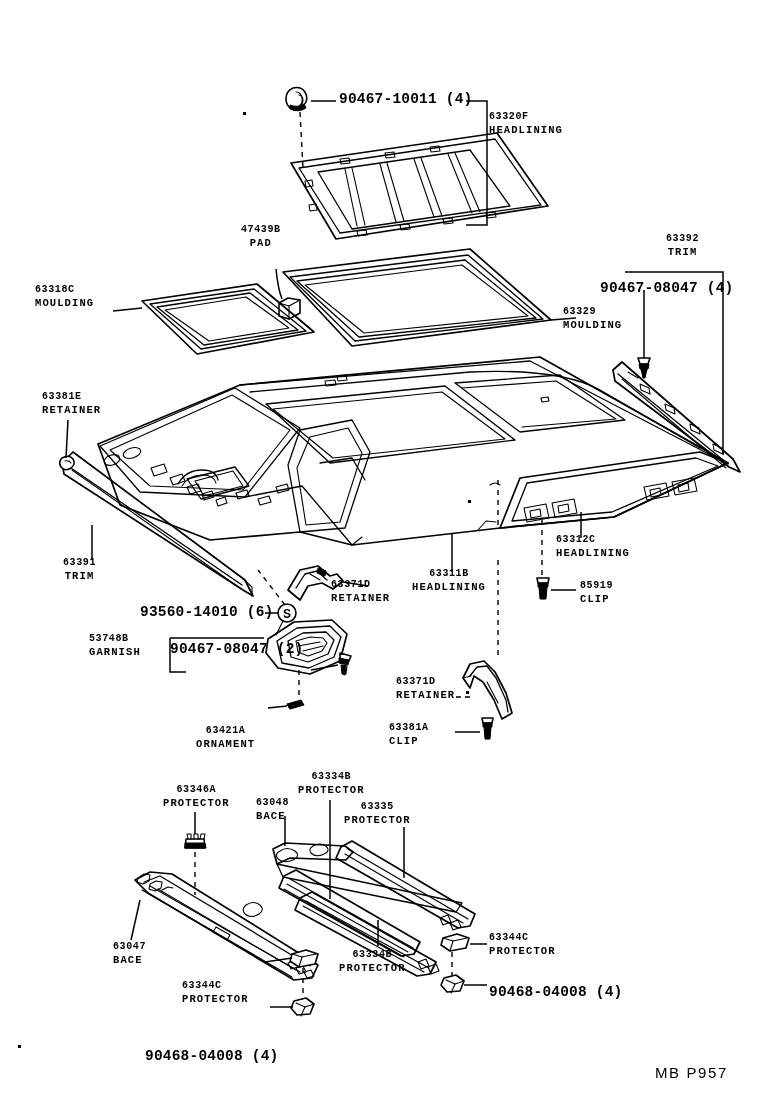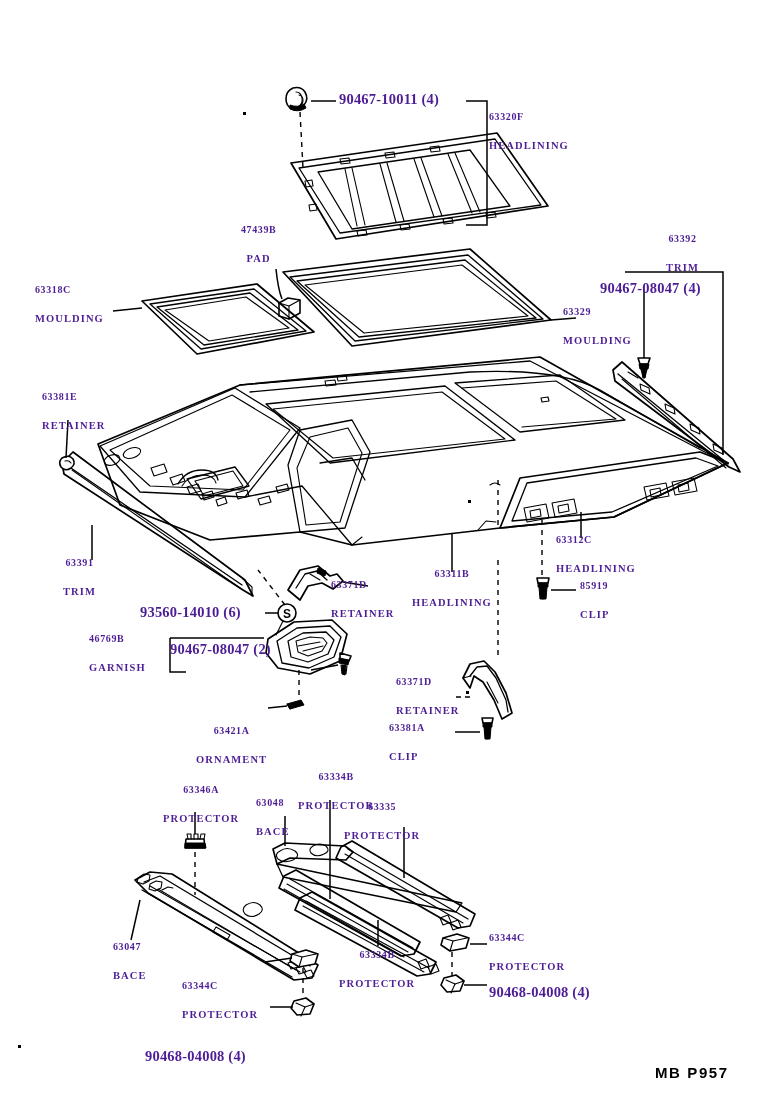--- a/index.html
+++ b/index.html
@@ -20,50 +20,50 @@
   }
   #art {
     position: absolute;
     left: 0;
     top: 0;
     width: 776px;
     height: 1112px;
   }
   .lbl {
     position: absolute;
-    color: #4c1d95;
-    font-family: Liberation Serif, serif;
+    color: #000000;
+    font-family: Liberation Mono, monospace;
     font-weight: bold;
     white-space: nowrap;
     letter-spacing: 0.3px;
     line-height: 1.0;
   }
   .lbl .num {
     display: block;
     font-size: 10px;
     font-weight: bold;
     letter-spacing: 0.6px;
   }
   .lbl .sub {
     display: block;
     font-size: 10.5px;
     font-weight: bold;
     letter-spacing: 1.1px;
-    margin-top: 19px;
+    margin-top: 3px;
   }
   .lbl.c .num, .lbl.c .sub { text-align: center; }
   .lbl.r .num, .lbl.r .sub { text-align: center; }
   .lbl.bolt .num {
     font-size: 14.5px;
     letter-spacing: 0.2px;
   }
   .footer {
     position: absolute;
     font-family: "Liberation Sans", sans-serif;
-    font-weight: bold;
+    font-weight: normal;
     font-size: 15px;
     letter-spacing: 1.6px;
     color: #000;
   }
 </style>
 </head>
 <body>
 
 <div id="sheet">
 
@@ -484,21 +484,21 @@
   <div class="lbl" style="left:389px; top:723px;">
     <span class="num">63381A</span>
     <span class="sub">CLIP</span>
   </div>
 
   <div class="lbl bolt r" style="left:140px; top:605px;">
     <span class="num">93560-14010 (6)</span>
   </div>
 
   <div class="lbl" style="left:89px; top:634px;">
-    <span class="num">46769B</span>
+    <span class="num">53748B</span>
     <span class="sub">GARNISH</span>
   </div>
 
   <div class="lbl bolt" style="left:170px; top:642px;text-align:center;">
     <span class="num">90467-08047 (2)</span>
   </div>
 
   <div class="lbl c" style="left:196px; top:726px;">
     <span class="num">63421A</span>
     <span class="sub">ORNAMENT</span>

